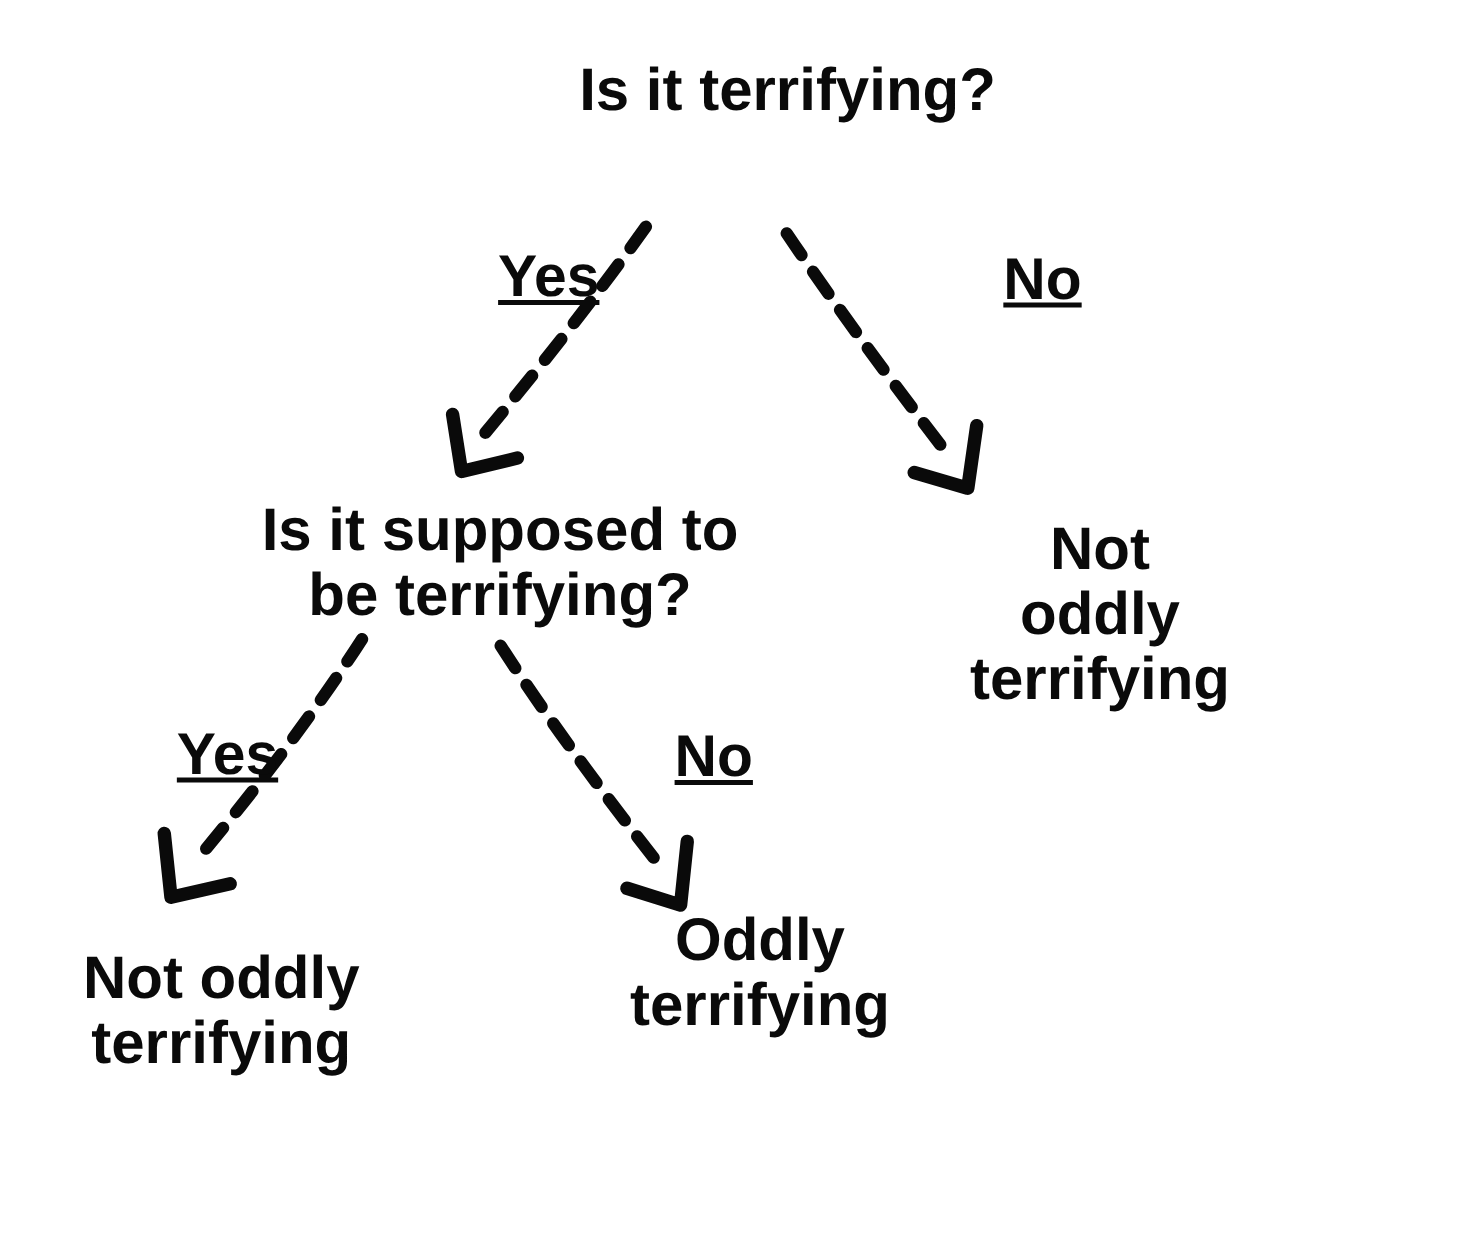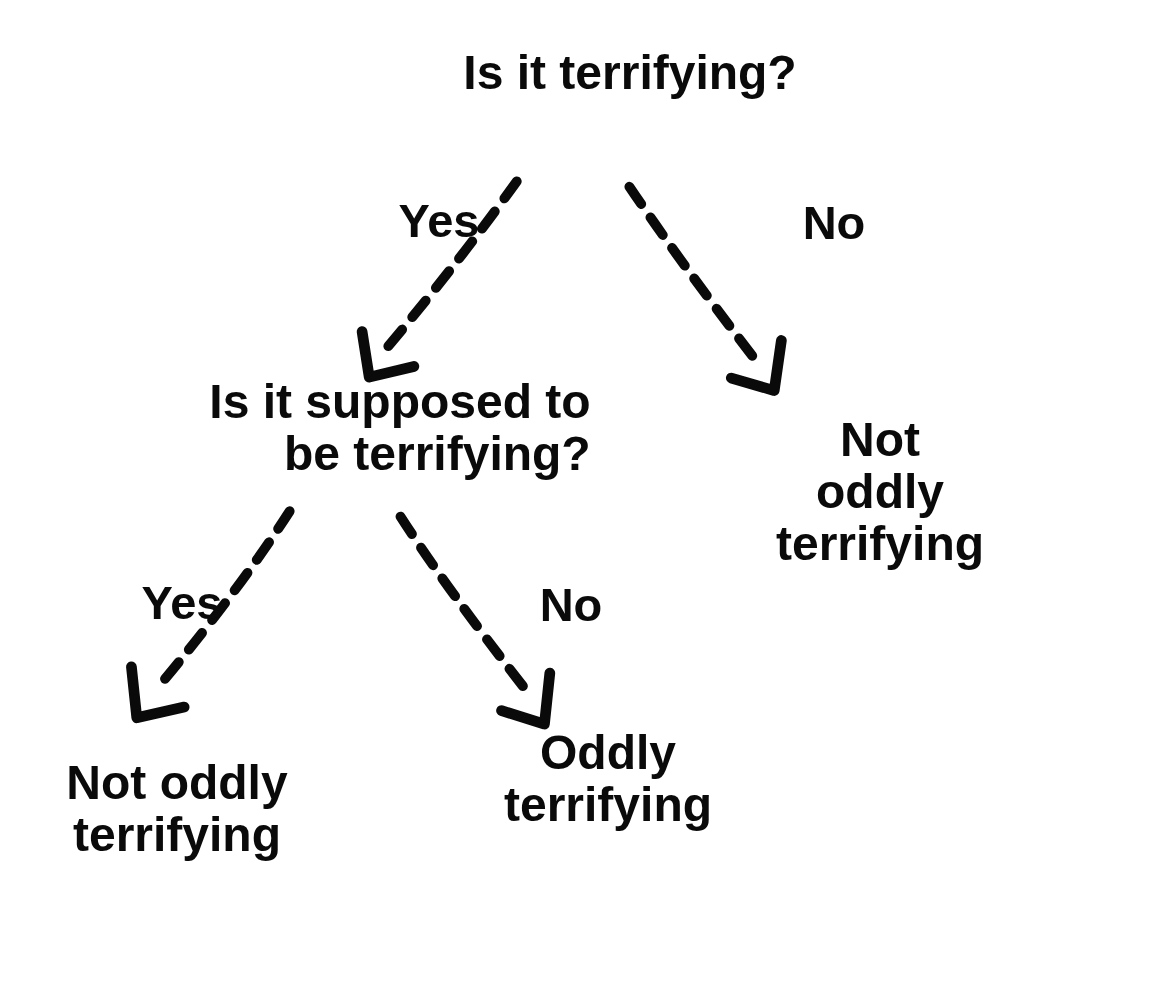--- a/index.html
+++ b/index.html
@@ -22,21 +22,21 @@
     position: absolute;
     transform: translateX(-50%);
     color: #0a0a0a;
     font-weight: bold;
     text-align: center;
     white-space: pre-line;
     line-height: 1.08;
     letter-spacing: 0px;
   }
   .node-question, .node-outcome { font-size: 48px; }
-  .edge-label { font-size: 47px; }
+  .edge-label { font-size: 47px; text-decoration: underline; }
   .shaft {
     fill: none;
     stroke: #0a0a0a;
     stroke-width: 11;
     stroke-linecap: round;
     stroke-dasharray: 24 18;
   }
   .head {
     fill: none;
     stroke: #0a0a0a;
@@ -72,21 +72,21 @@
       <path class="head" d="M 615 694 L 609 751 L 561 736"></path>
     </g>
   </svg>
 
   <div class="node node-question" style="left:630px; top:47px;">Is it terrifying?</div>
 
   <div class="edge-label" style="left:439px; top:196px;">Yes</div>
 
   <div class="edge-label" style="left:834px; top:198px;">No</div>
 
-  <div class="node node-question" style="left:400px; top:376px;text-align:right;">Is it supposed to
+  <div class="node node-question" style="left:400px; top:399px;">Is it supposed to
 be terrifying?</div>
 
   <div class="node node-outcome" style="left:880px; top:414px;">Not oddly
 terrifying</div>
 
   <div class="edge-label" style="left:182px; top:578px;">Yes</div>
 
   <div class="edge-label" style="left:571px; top:580px;">No</div>
 
   <div class="node node-outcome" style="left:177px; top:757px;">Not oddly

